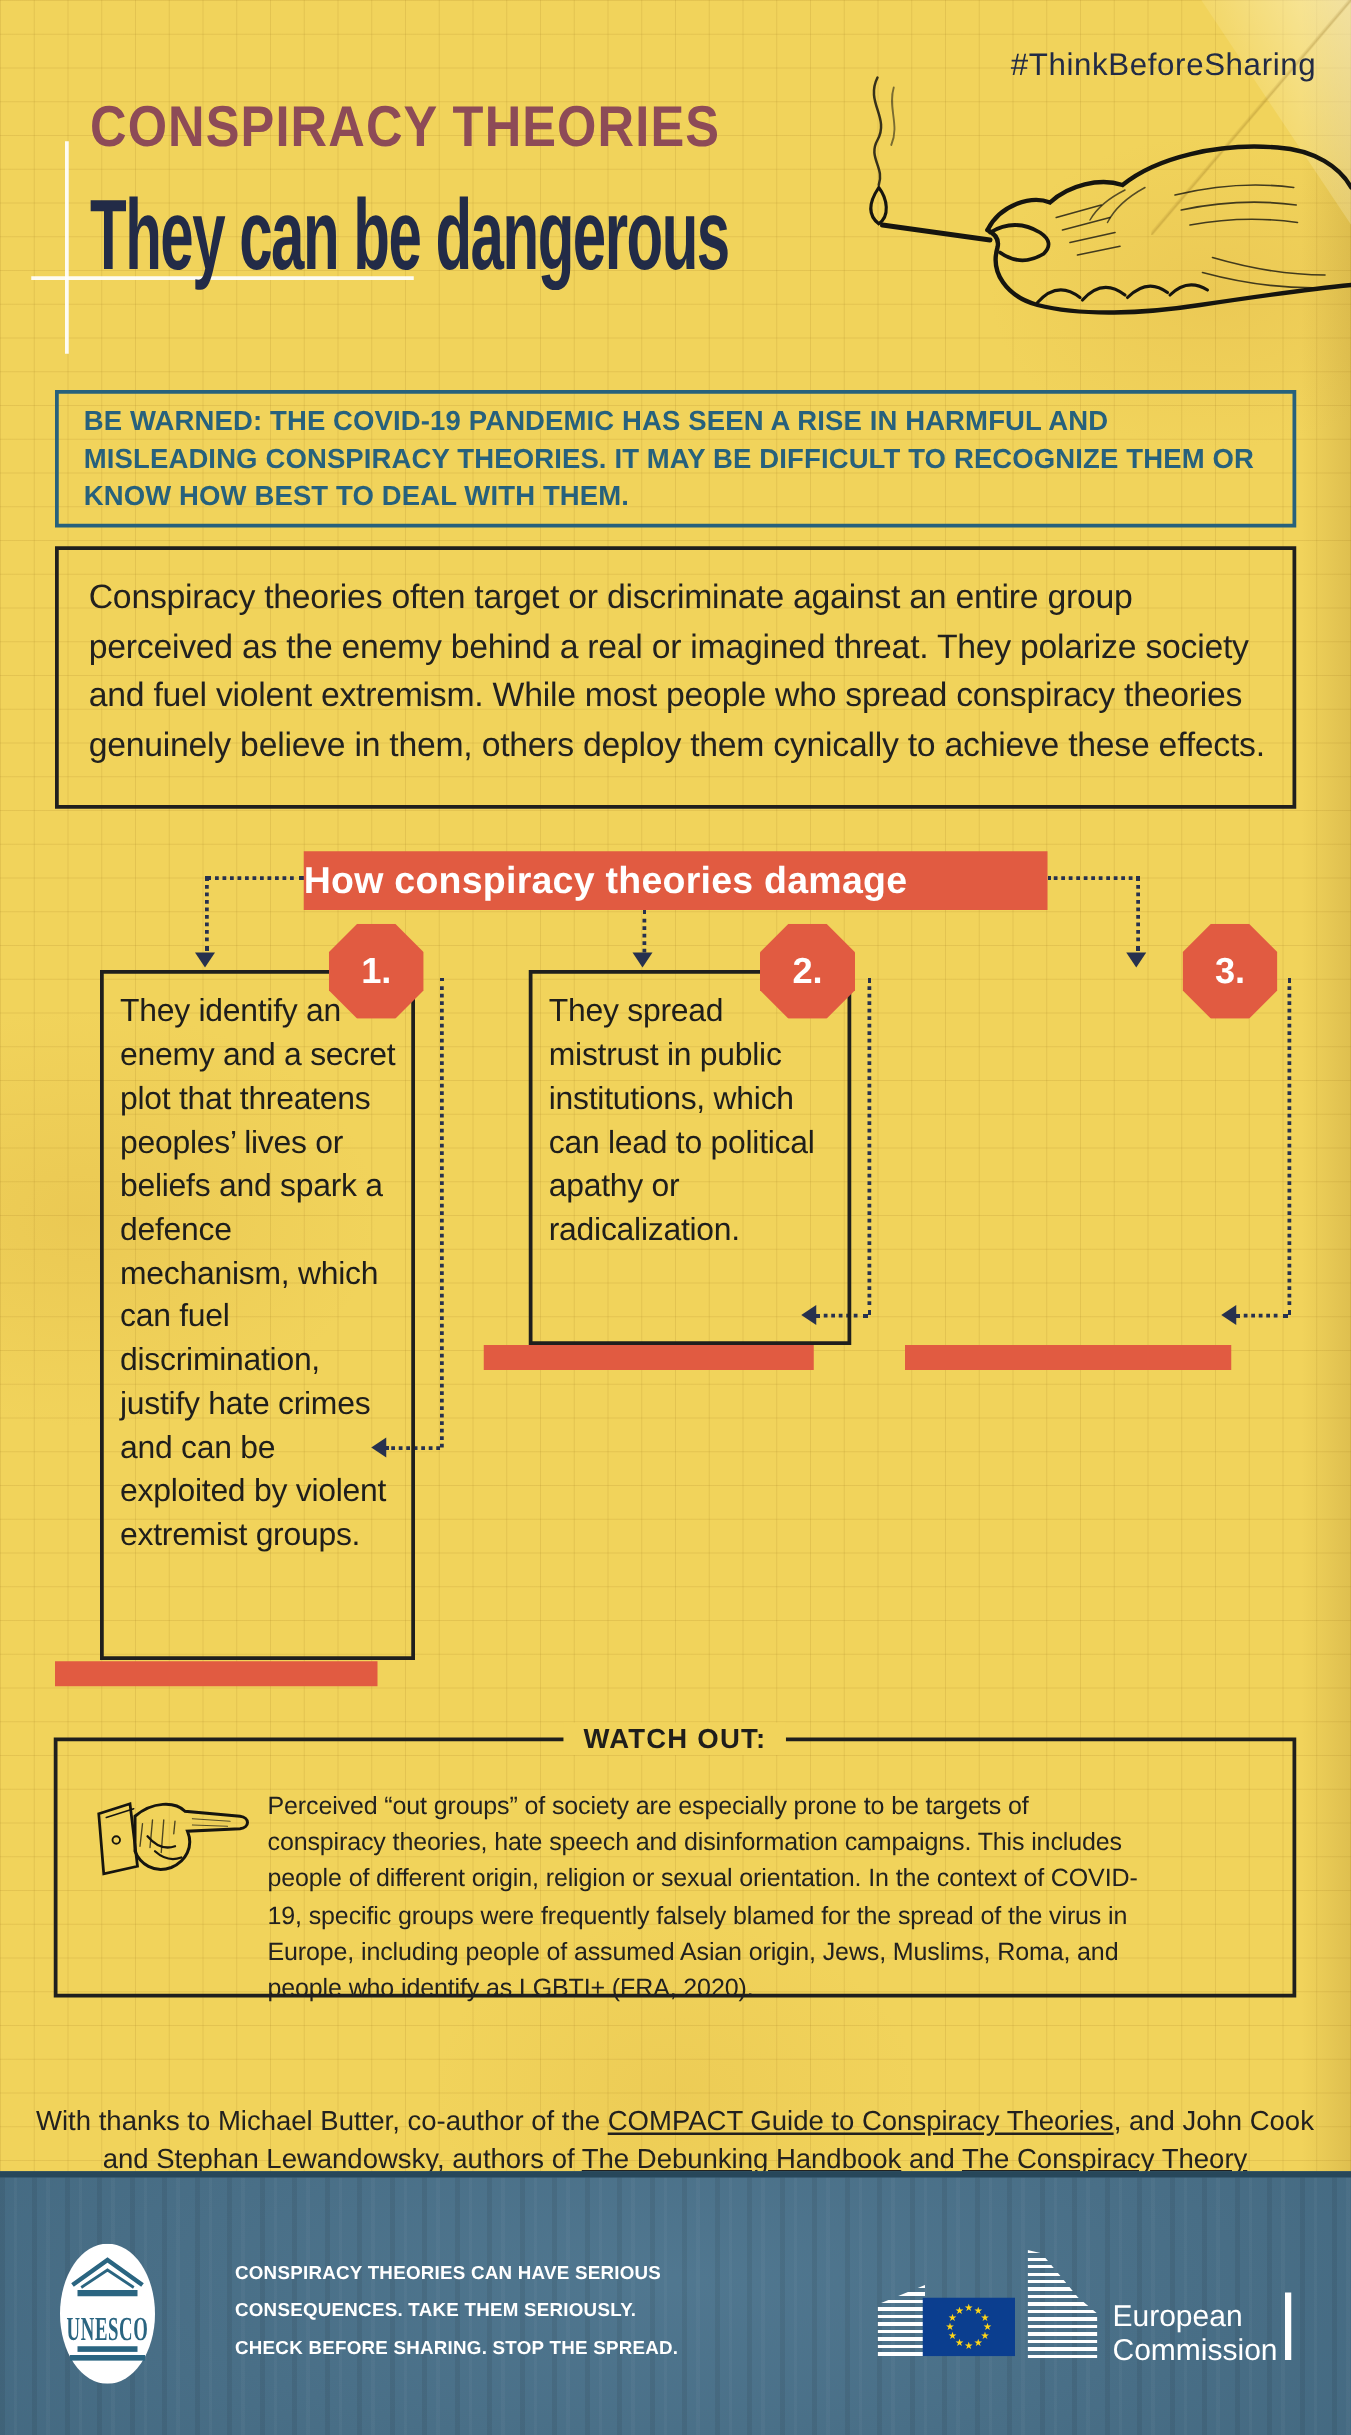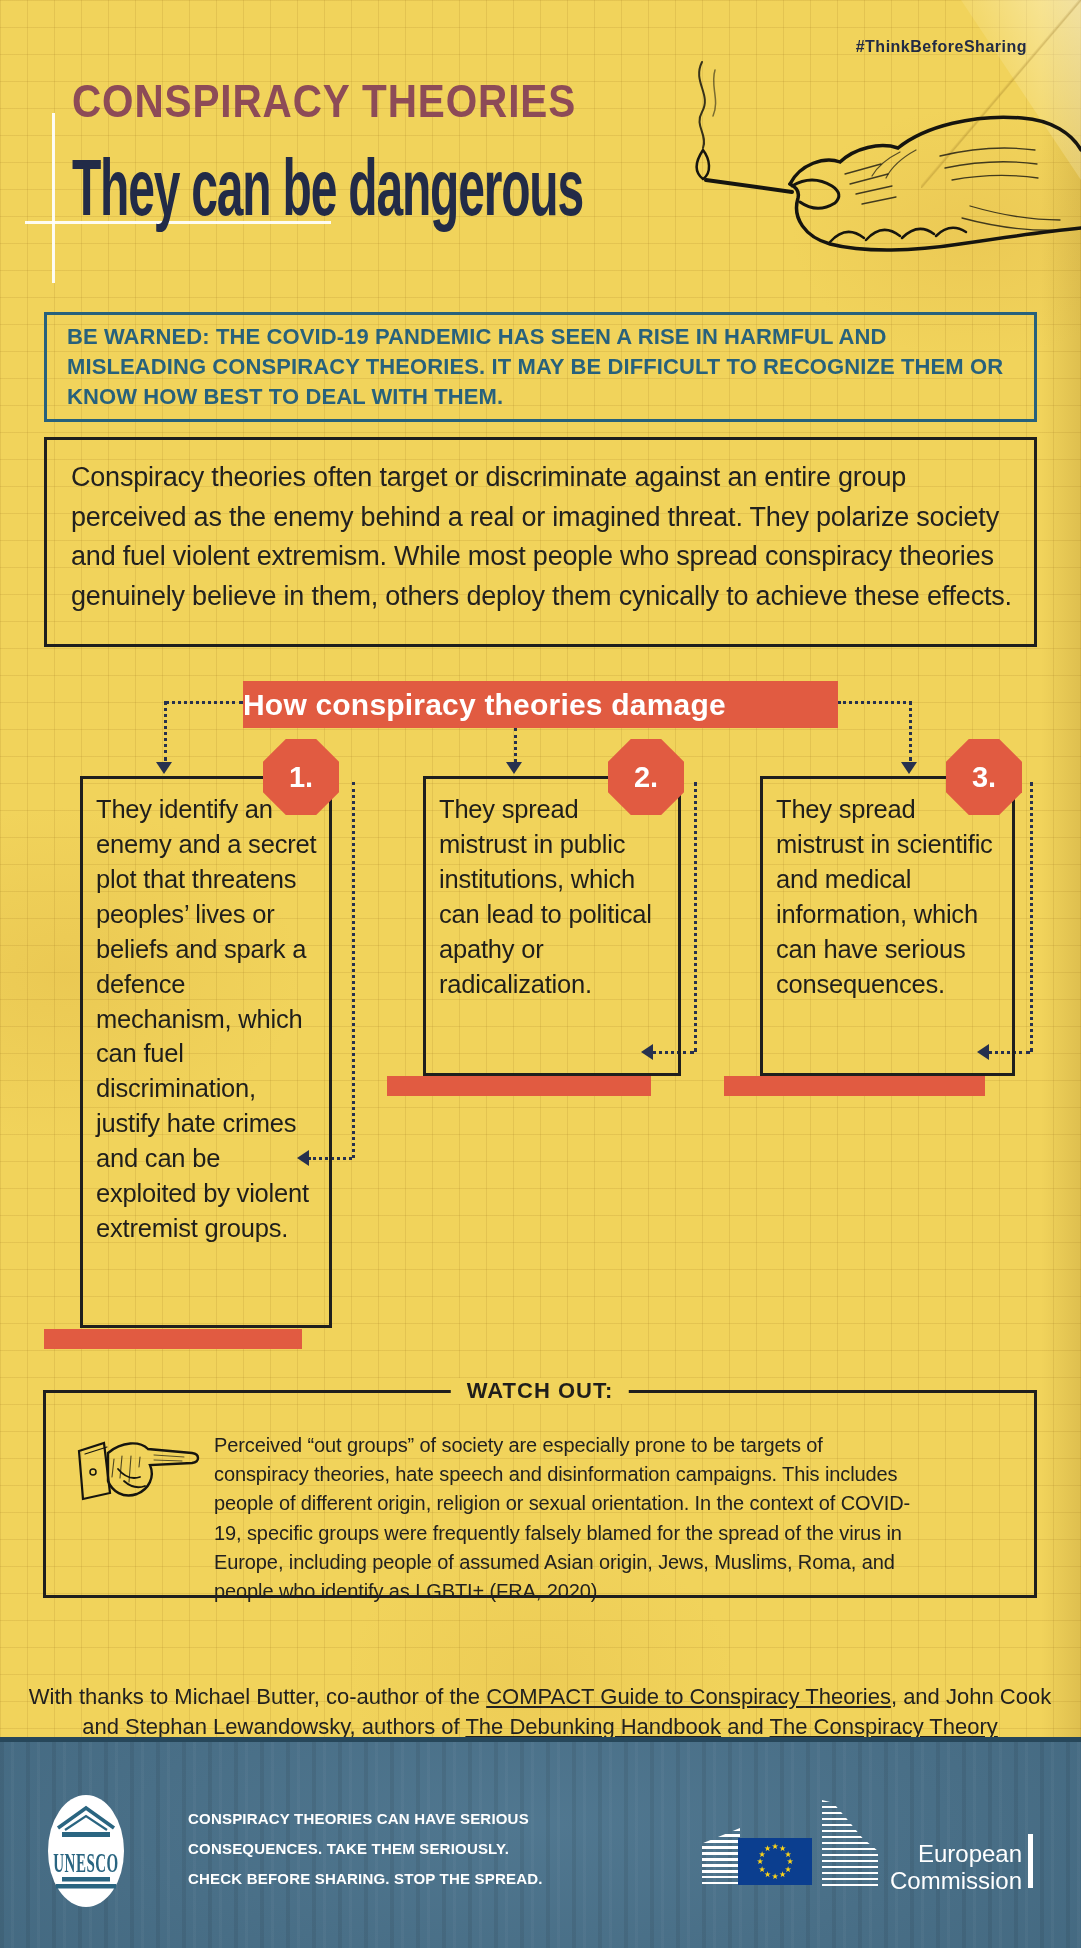--- a/index.html
+++ b/index.html
@@ -14,21 +14,21 @@
       radial-gradient(280px 200px at 50% 86%, rgba(209,160,52,.14), transparent 70%),
       #f1d35b;
   }
   .abs{position:absolute;}
   
   .fold{right:0;top:0;width:150px;height:180px;background:linear-gradient(243deg, rgba(255,248,216,.6), rgba(233,196,90,0) 62%);clip-path:polygon(20% 0,100% 0,100% 100%);}
   .crease{right:0;top:0;width:160px;height:188px;background:linear-gradient(to left top, transparent 49.4%, rgba(140,104,24,.30) 50%, transparent 51%);}
   .edge-shade{right:0;top:0;height:1737px;width:40px;background:linear-gradient(to right, rgba(146,110,30,0), rgba(146,110,30,.20));}
 
   
-  .hashtag{top:38px;right:54px;font-size:16px;font-weight:bold;letter-spacing:.5px;color:#222b45;}
+  .hashtag{top:38px;right:28px;font-size:25px;font-weight:normal;letter-spacing:.5px;color:#222b45;}
   .title{left:72px;top:74px;font-size:46px;font-weight:bold;color:#8d4b57;letter-spacing:1px;transform:scaleX(.88);transform-origin:left top;white-space:nowrap;}
   .subtitle{left:72px;top:150px;font-size:80px;font-weight:bold;color:#222b47;letter-spacing:-2px;transform:scaleX(.60);transform-origin:left top;white-space:nowrap;line-height:.95;}
   .cross-v{left:52px;top:113px;width:3px;height:170px;background:rgba(255,255,255,.92);}
   .cross-h{left:25px;top:221px;width:306px;height:3px;background:rgba(255,255,255,.92);}
   .hand-art{left:640px;top:56px;width:441px;height:200px;}
 
   
   .warnbox{left:44px;top:312px;width:993px;height:110px;border:3px solid #27617c;box-sizing:border-box;padding:7px 20px 0 20px;color:#27617c;font-size:22px;font-weight:bold;line-height:1.37;letter-spacing:.1px;}
   .introbox{left:44px;top:437px;width:993px;height:210px;border:3px solid #1f1f1d;box-sizing:border-box;padding:18px 14px 0 24px;color:#22211f;font-size:27px;line-height:1.47;letter-spacing:-.2px;}
 
@@ -65,21 +65,21 @@
       repeating-linear-gradient(90deg, rgba(0,0,0,.07) 0 4px, rgba(0,0,0,0) 4px 11px, rgba(255,255,255,.03) 11px 14px, rgba(0,0,0,0) 14px 26px),
       radial-gradient(900px 300px at 50% 40%, rgba(255,255,255,.05), rgba(0,0,0,.10)),
       #47708a;}
   .unesco{position:absolute;left:48px;top:53px;width:76px;height:112px;}
   .slogan{position:absolute;left:188px;top:62px;color:#fff;font-size:15px;font-weight:bold;line-height:30px;letter-spacing:.2px;}
   .ec{position:absolute;left:700px;top:56px;width:345px;height:95px;}
   .ec-stripes{position:absolute;background:repeating-linear-gradient(to bottom,#fff 0 2.5px, rgba(255,255,255,0) 2.5px 6px);}
   .ec-stripes.left{left:2px;top:30px;width:38px;height:60px;clip-path:polygon(0 26%,100% 0,100% 100%,0 100%);}
   .ec-stripes.right{left:122px;top:2px;width:56px;height:88px;clip-path:polygon(0 0,20% 3%,45% 22%,72% 43%,100% 58%,100% 100%,0 100%);}
   .ec-flag{position:absolute;left:38px;top:40px;width:74px;height:47px;}
-  .ec-name{position:absolute;left:190px;top:42px;color:#fff;font-size:24px;line-height:27px;text-align:right;}
+  .ec-name{position:absolute;left:190px;top:42px;color:#fff;font-size:24px;line-height:27px;}
   .ec-bar{position:absolute;left:328px;top:36px;width:5px;height:54px;background:#fff;}
 </style>
 </head>
 <body>
 
 <div id="poster">
 
   <div class="abs edge-shade"></div>
   <div class="abs fold"></div>
   <div class="abs crease"></div>
@@ -132,23 +132,20 @@
   <div class="abs dot-h" style="left:988px;top:1051px;width:42px;"></div>
   <div class="abs arr-left" style="left:977px;top:1044px;"></div>
 
   <div class="abs diag-title">How conspiracy theories damage</div>
 
   <div class="abs dmgbox" id="dmgbox-1">
     <span>They identify an enemy and a secret plot that threatens peoples’ lives or beliefs and spark a defence mechanism, which can fuel discrimination, justify hate crimes and can be exploited by violent extremist groups.</span>
   </div>
   <div class="abs dmgbox" id="dmgbox-2">
     <span>They spread mistrust in public institutions, which can lead to political apathy or radicalization.</span>
-  </div>
-  <div class="abs dmgbox" id="dmgbox-3">
-    <span>They spread mistrust in scientific and medical information, which can have serious consequences.</span>
   </div>
   <div class="abs bar" id="bar-1"></div>
   <div class="abs bar" id="bar-2"></div>
   <div class="abs bar" id="bar-3"></div>
   <div class="abs octagon" id="oct-1">1.</div>
   <div class="abs octagon" id="oct-2">2.</div>
   <div class="abs octagon" id="oct-3">3.</div>
 
   <div class="abs watchbox">
     <div class="watch-title">WATCH OUT:</div>

